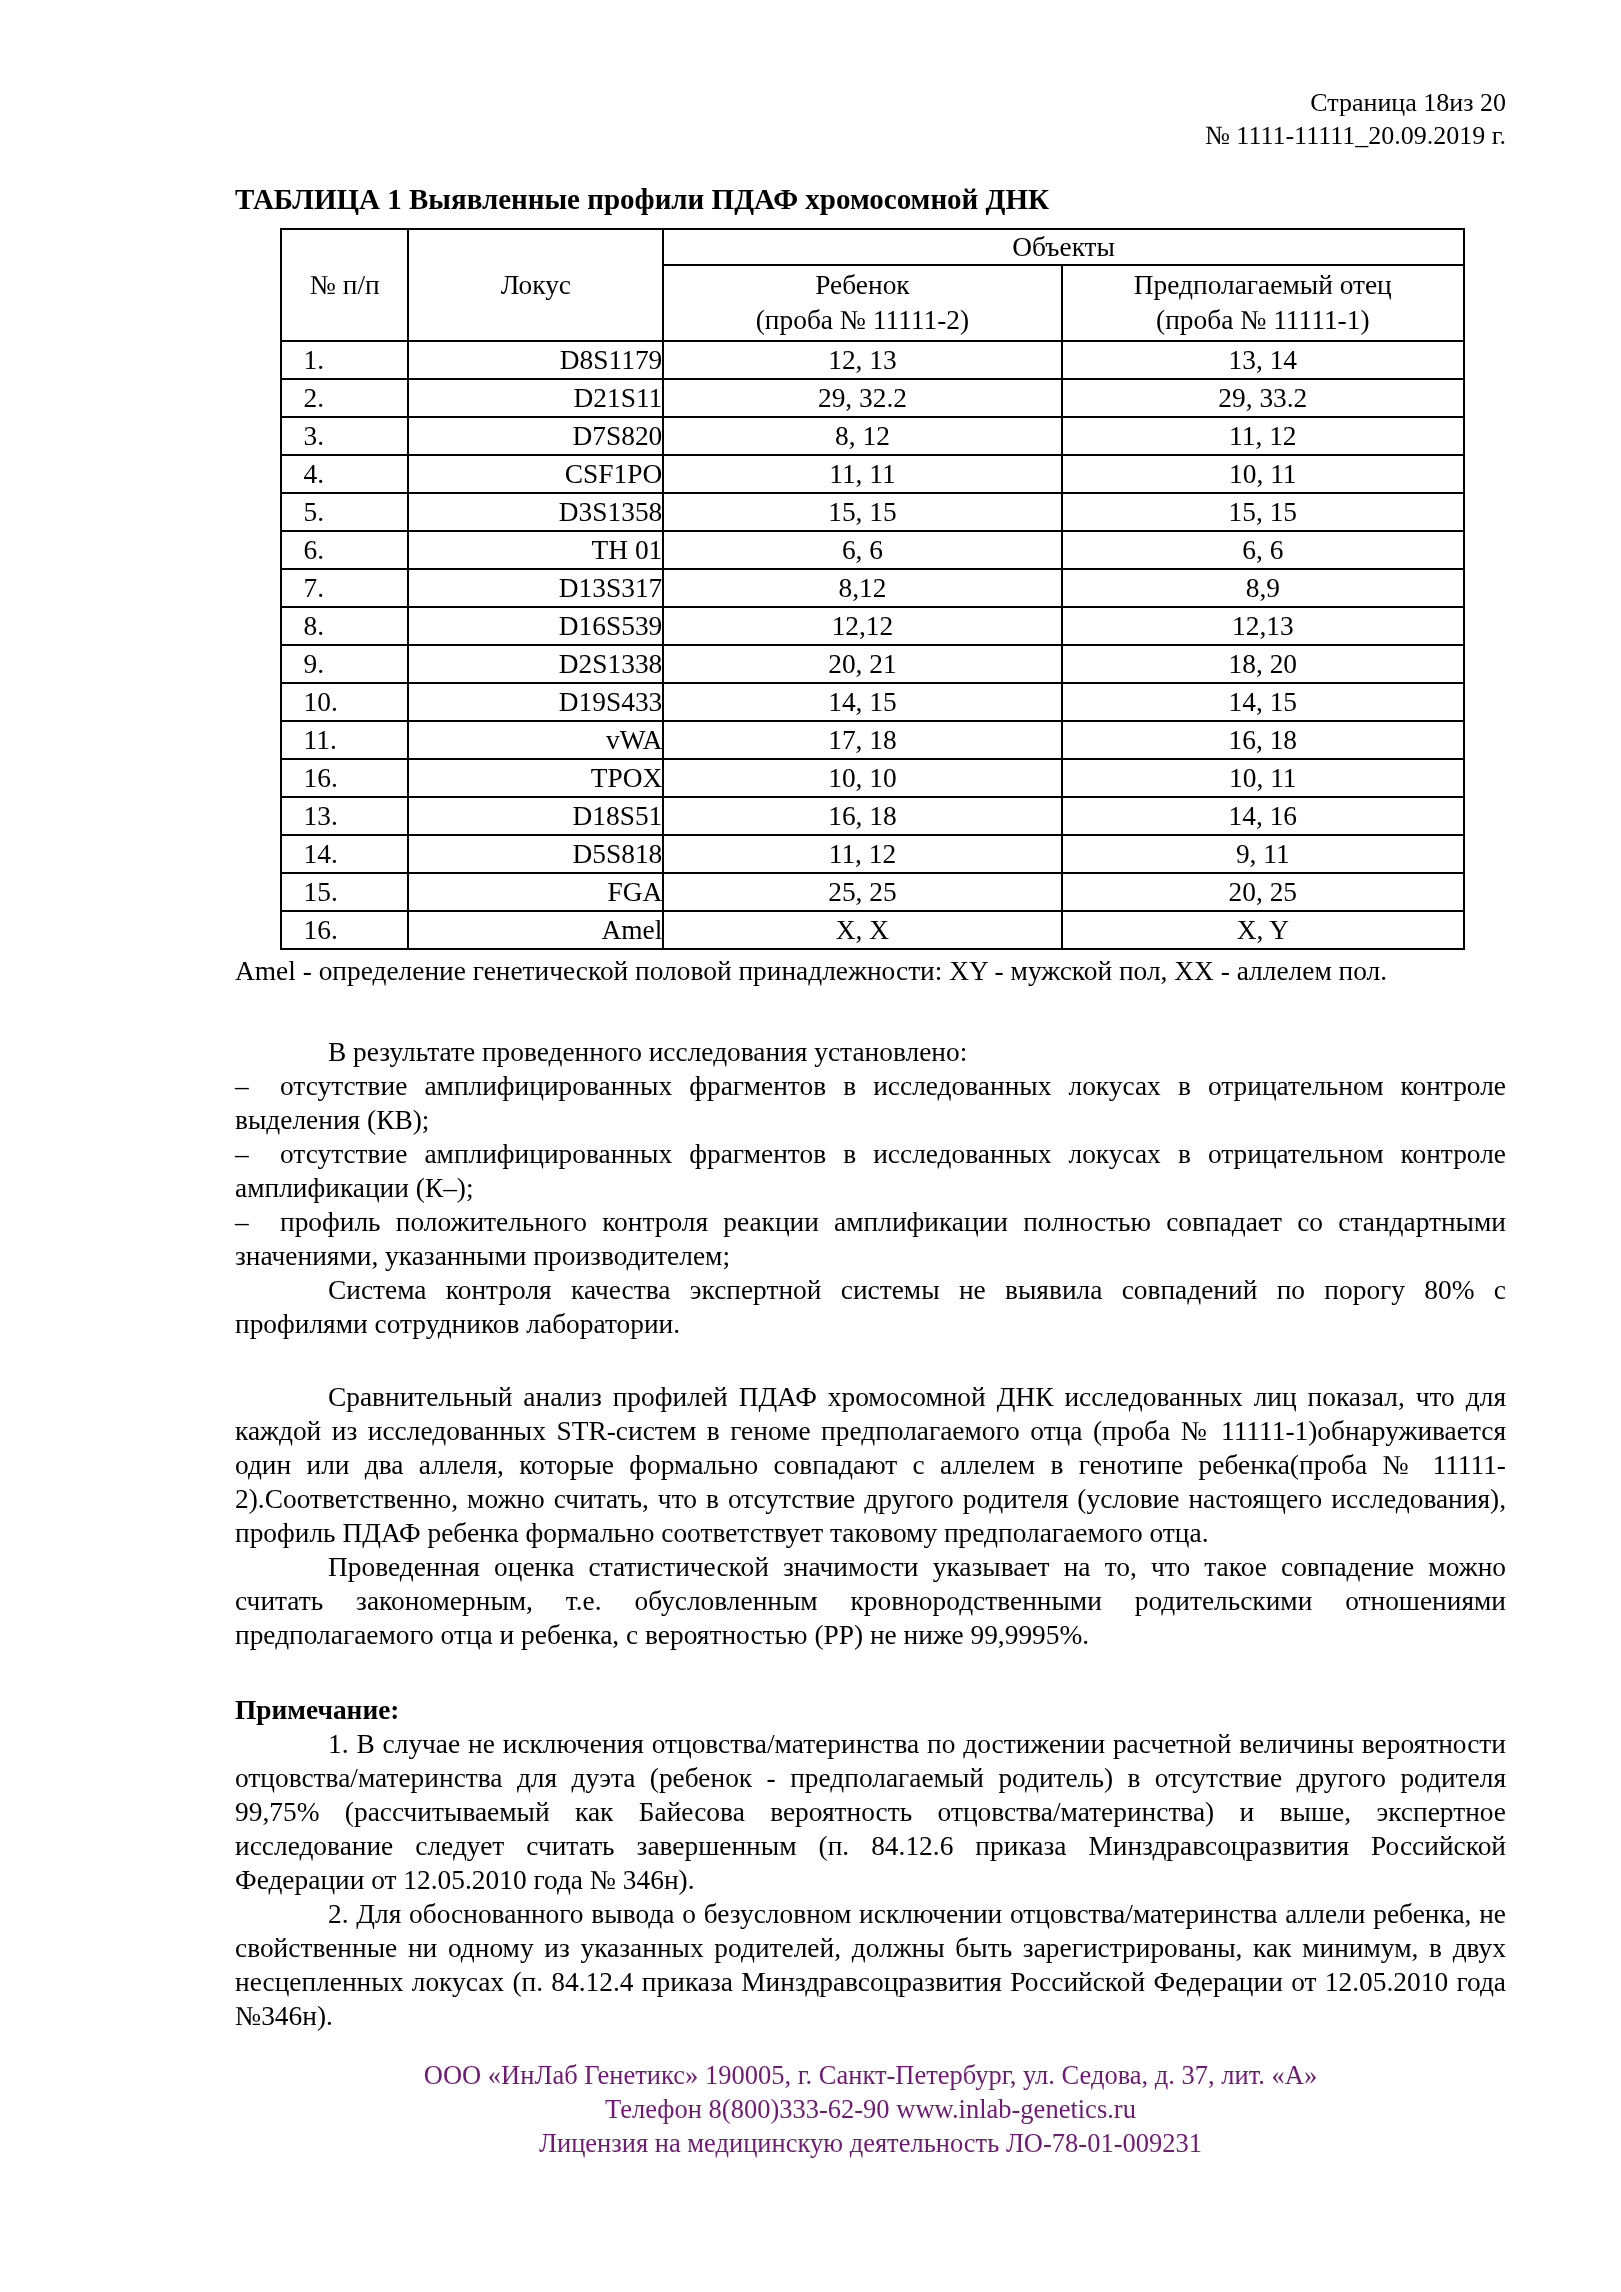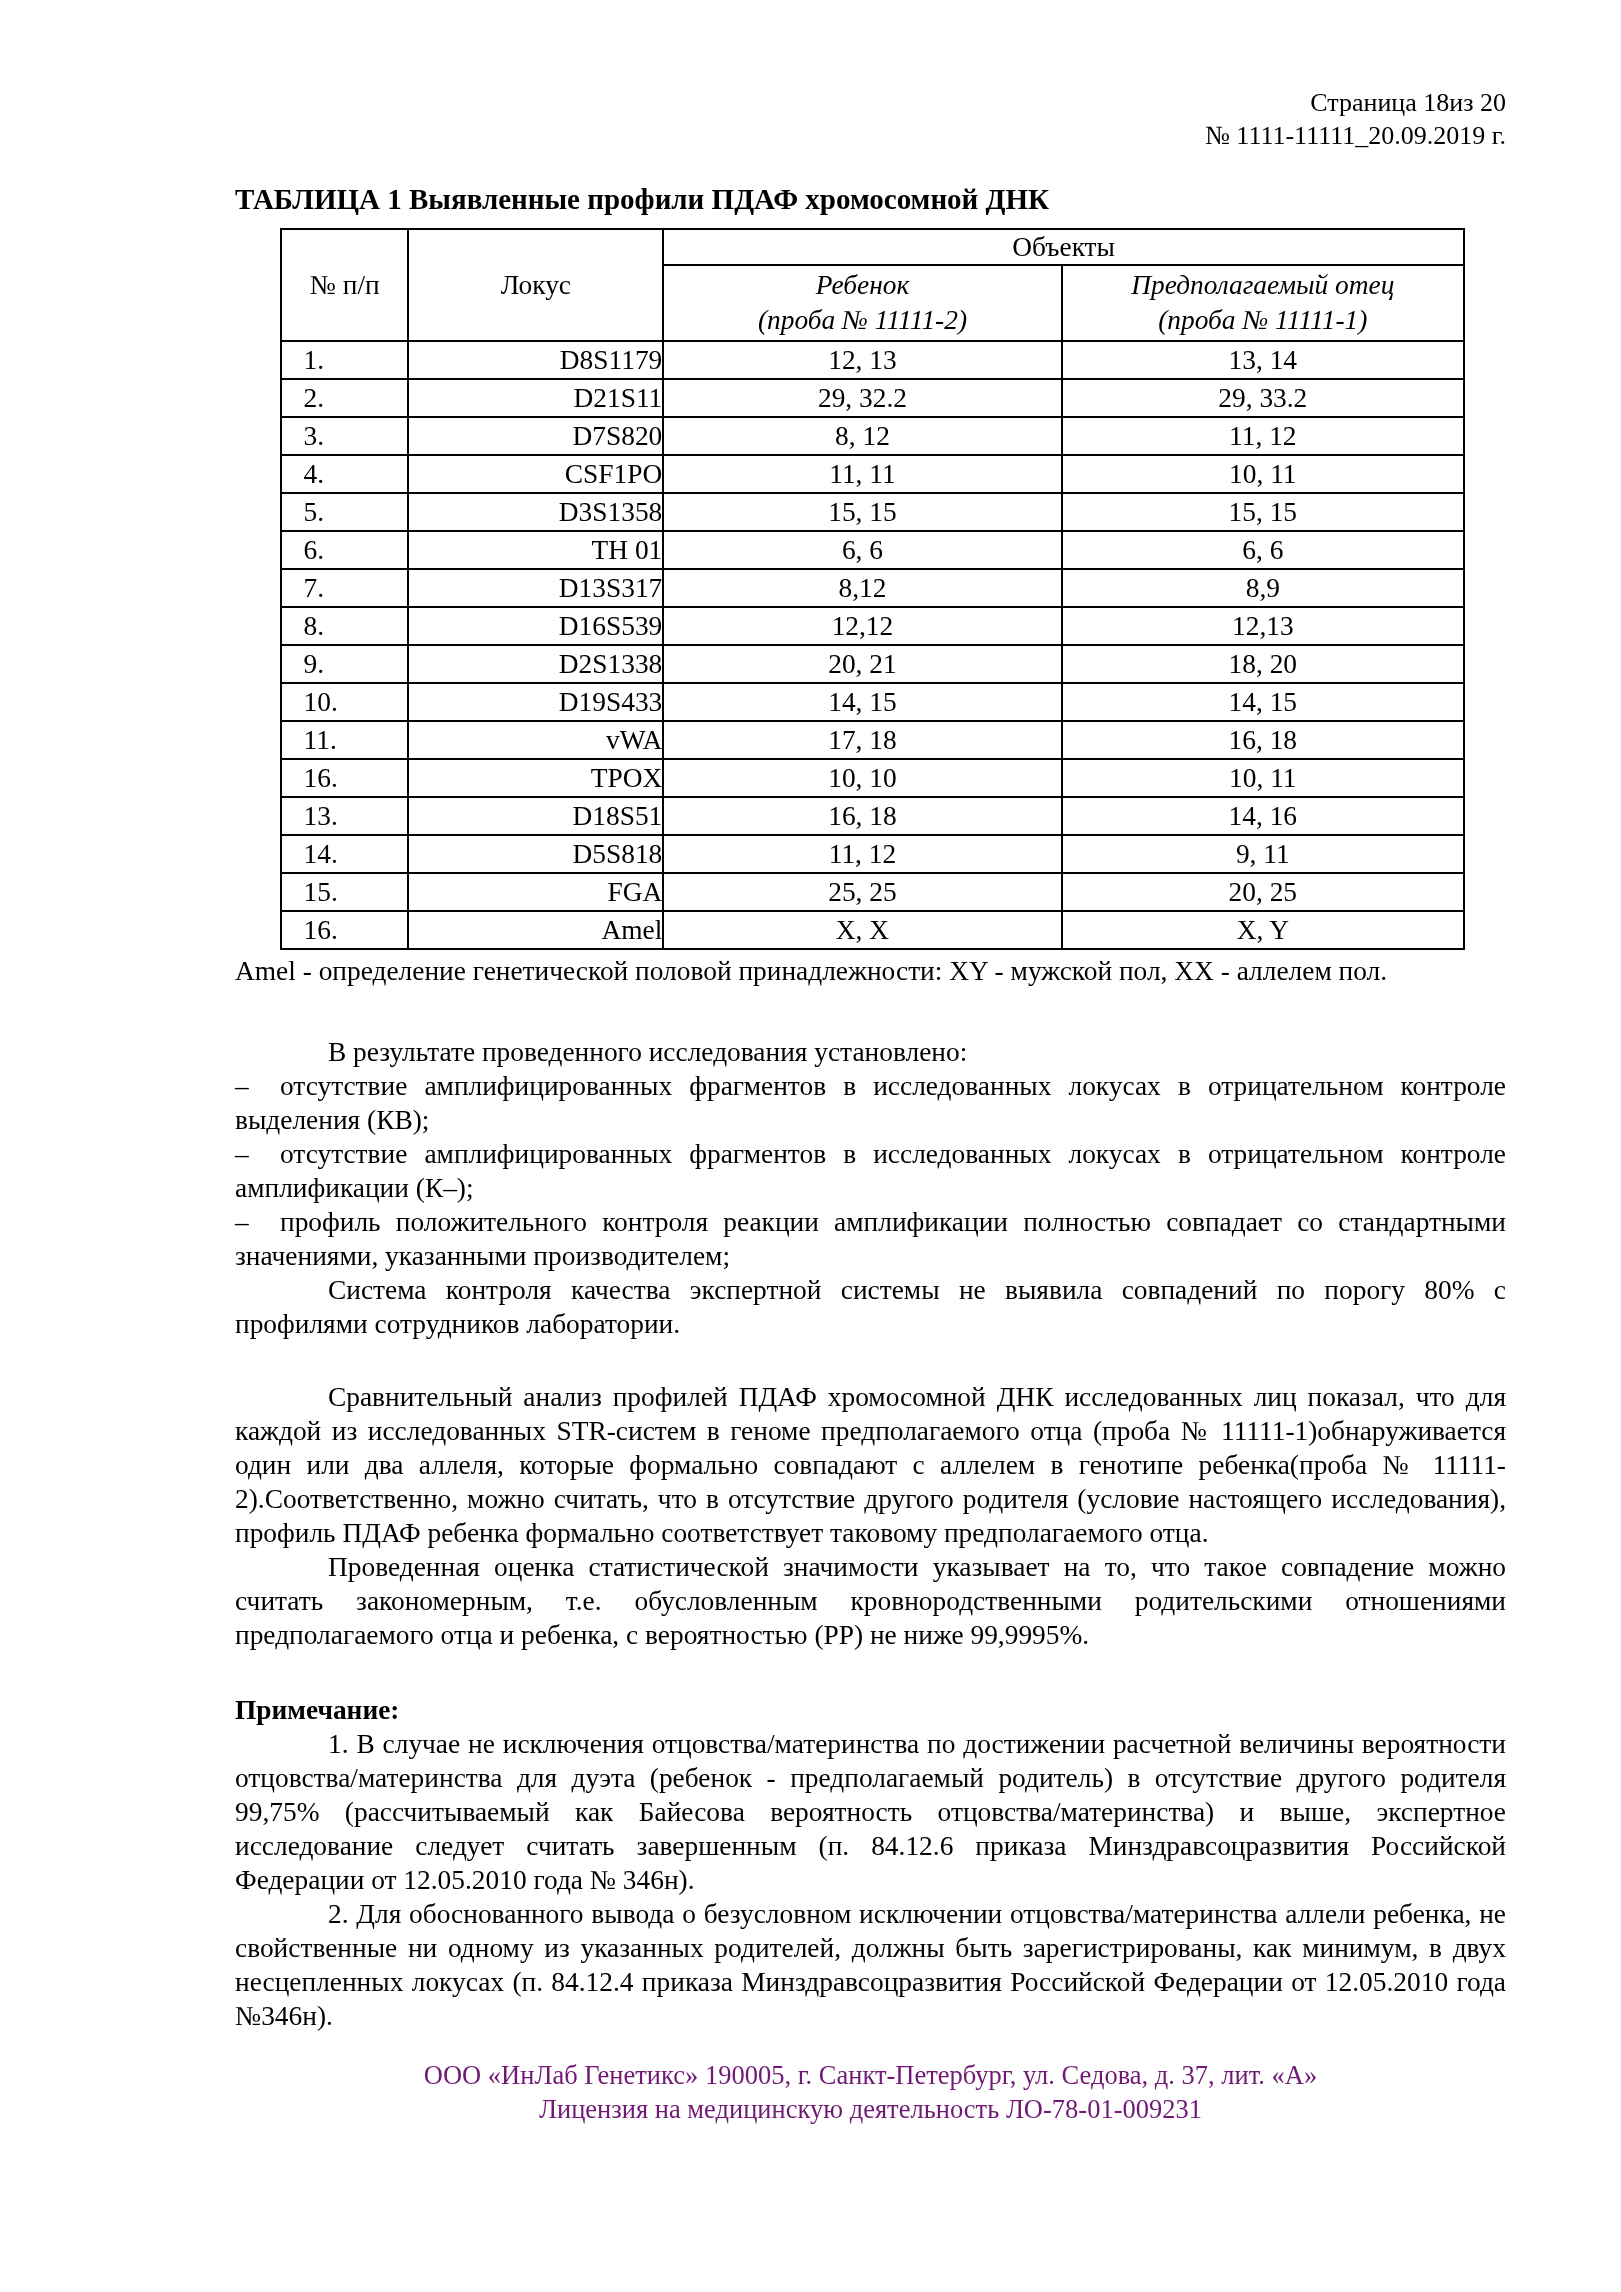--- a/index.html
+++ b/index.html
@@ -17,21 +17,21 @@
     margin:9.8px 0 0 45px;width:1185px;
     border:2.9px solid #000;font-size:27.4px;
   }
   .dna-table th,.dna-table td{border:2px solid #000;padding:0;font-weight:normal;}
   .w-num{width:127px;}
   .w-locus{width:254px;}
   .w-child{width:397px;}
   .w-father{width:401px;}
   .row-objects th{height:31px;text-align:center;}
   .row-subhead th{height:74px;text-align:center;vertical-align:middle;line-height:35px;}
-  .row-subhead .blk{display:block;font-style:italic;}
+  .row-subhead .blk{display:block;}
   .dna-table tbody td{height:38px;box-sizing:border-box;vertical-align:middle;}
   td.c-num{text-align:left;padding-left:21.6px;}
   td.c-locus{text-align:right;padding-left:37px;margin-top:32px;}
   td.c-val{text-align:center;}
   .amel-note{margin-top:4.9px;font-size:27.4px;line-height:33px;}
   .indent{text-indent:93px;}
   .just{text-align:justify;}
   .intro{margin-top:47px;}
   .li{text-align:justify;}
   .li .marker{display:inline-block;width:45px;}
@@ -187,17 +187,18 @@
 
   <p class="indent just gap-top">Сравнительный анализ профилей ПДАФ хромосомной ДНК исследованных лиц показал, что для каждой из исследованных STR-систем в геноме предполагаемого отца (проба № 11111-1)обнаруживается один или два аллеля, которые формально совпадают с аллелем в генотипе ребенка(проба № 11111-2).Соответственно, можно считать, что в отсутствие другого родителя (условие настоящего исследования), профиль ПДАФ ребенка формально соответствует таковому предполагаемого отца.</p>
   <p class="indent just">Проведенная оценка статистической значимости указывает на то, что такое совпадение можно считать закономерным, т.е. обусловленным кровнородственными родительскими отношениями предполагаемого отца и ребенка, с вероятностью (РР) не ниже 99,9995%.</p>
 
   <p class="note-heading">Примечание:</p>
   <p class="indent just">1. В случае не исключения отцовства/материнства по достижении расчетной величины вероятности отцовства/материнства для дуэта (ребенок - предполагаемый родитель) в отсутствие другого родителя 99,75% (рассчитываемый как Байесова вероятность отцовства/материнства) и выше, экспертное исследование следует считать завершенным (п. 84.12.6 приказа Минздравсоцразвития Российской Федерации от 12.05.2010 года № 346н).</p>
   <p class="indent just">2. Для обоснованного вывода о безусловном исключении отцовства/материнства аллели ребенка, не свойственные ни одному из указанных родителей, должны быть зарегистрированы, как минимум, в двух несцепленных локусах (п. 84.12.4 приказа Минздравсоцразвития Российской Федерации от 12.05.2010 года №346н).</p>
 
   <div class="doc-footer" style="color: #701a75;">
     <div>ООО «ИнЛаб Генетикс» 190005, г. Санкт-Петербург, ул. Седова, д. 37, лит. «А»</div>
+    <div>Телефон 8(800)333-62-90 www.inlab-genetics.ru</div>
     <div>Лицензия на медицинскую деятельность ЛО-78-01-009231</div>
   </div>
 
 </div>
 
 
 </body></html>

